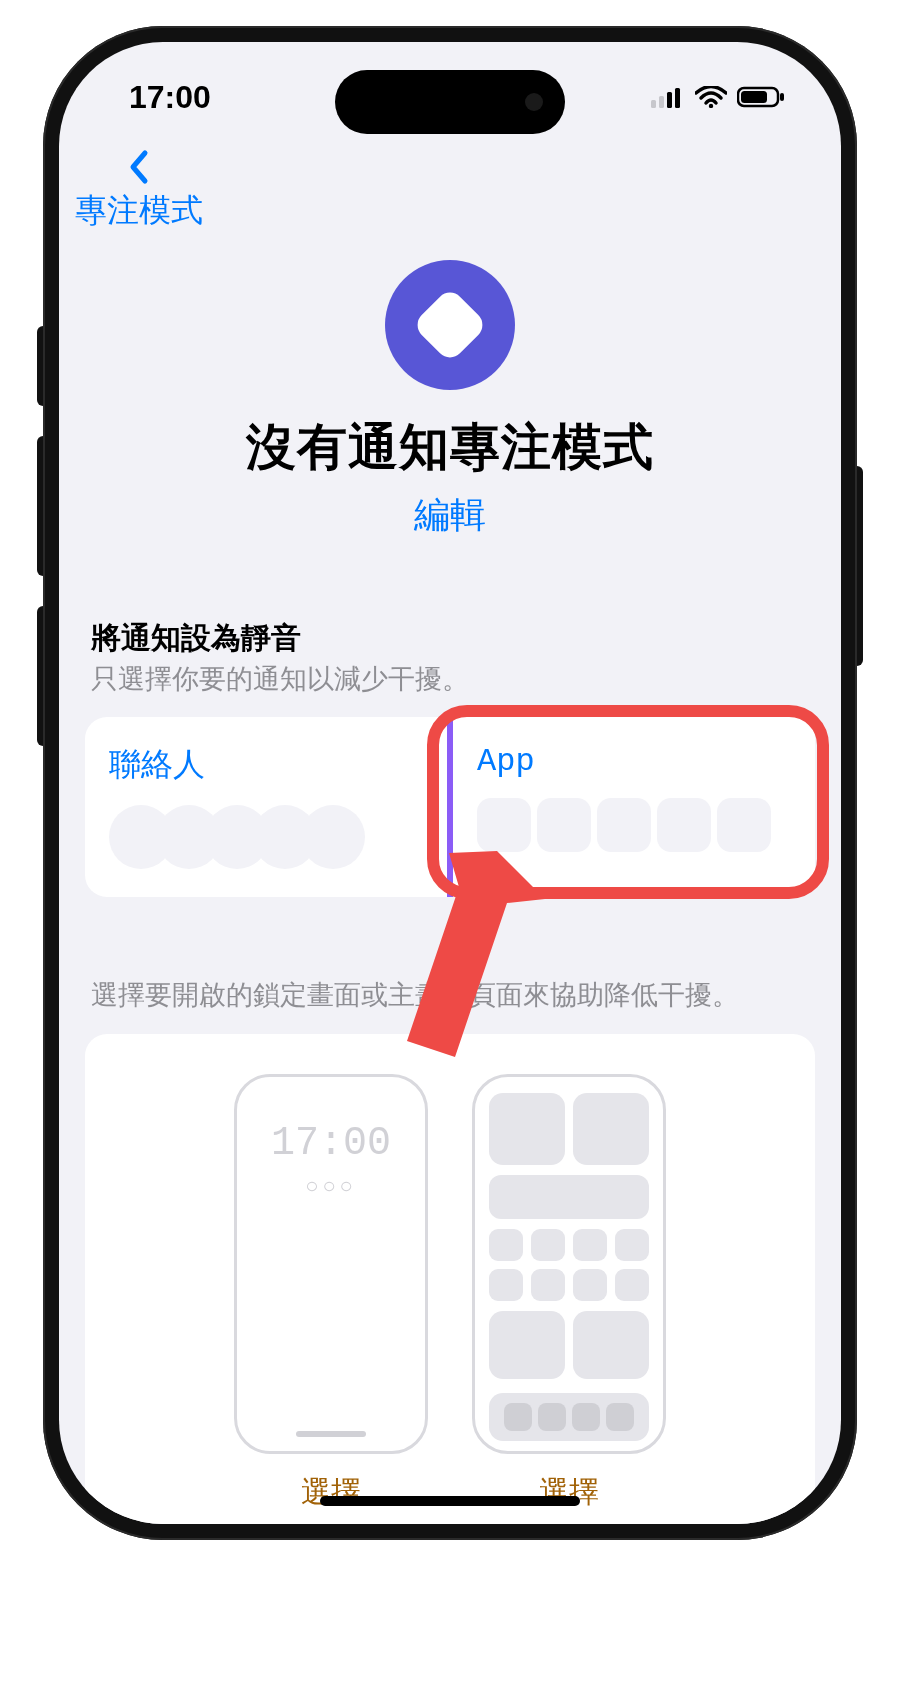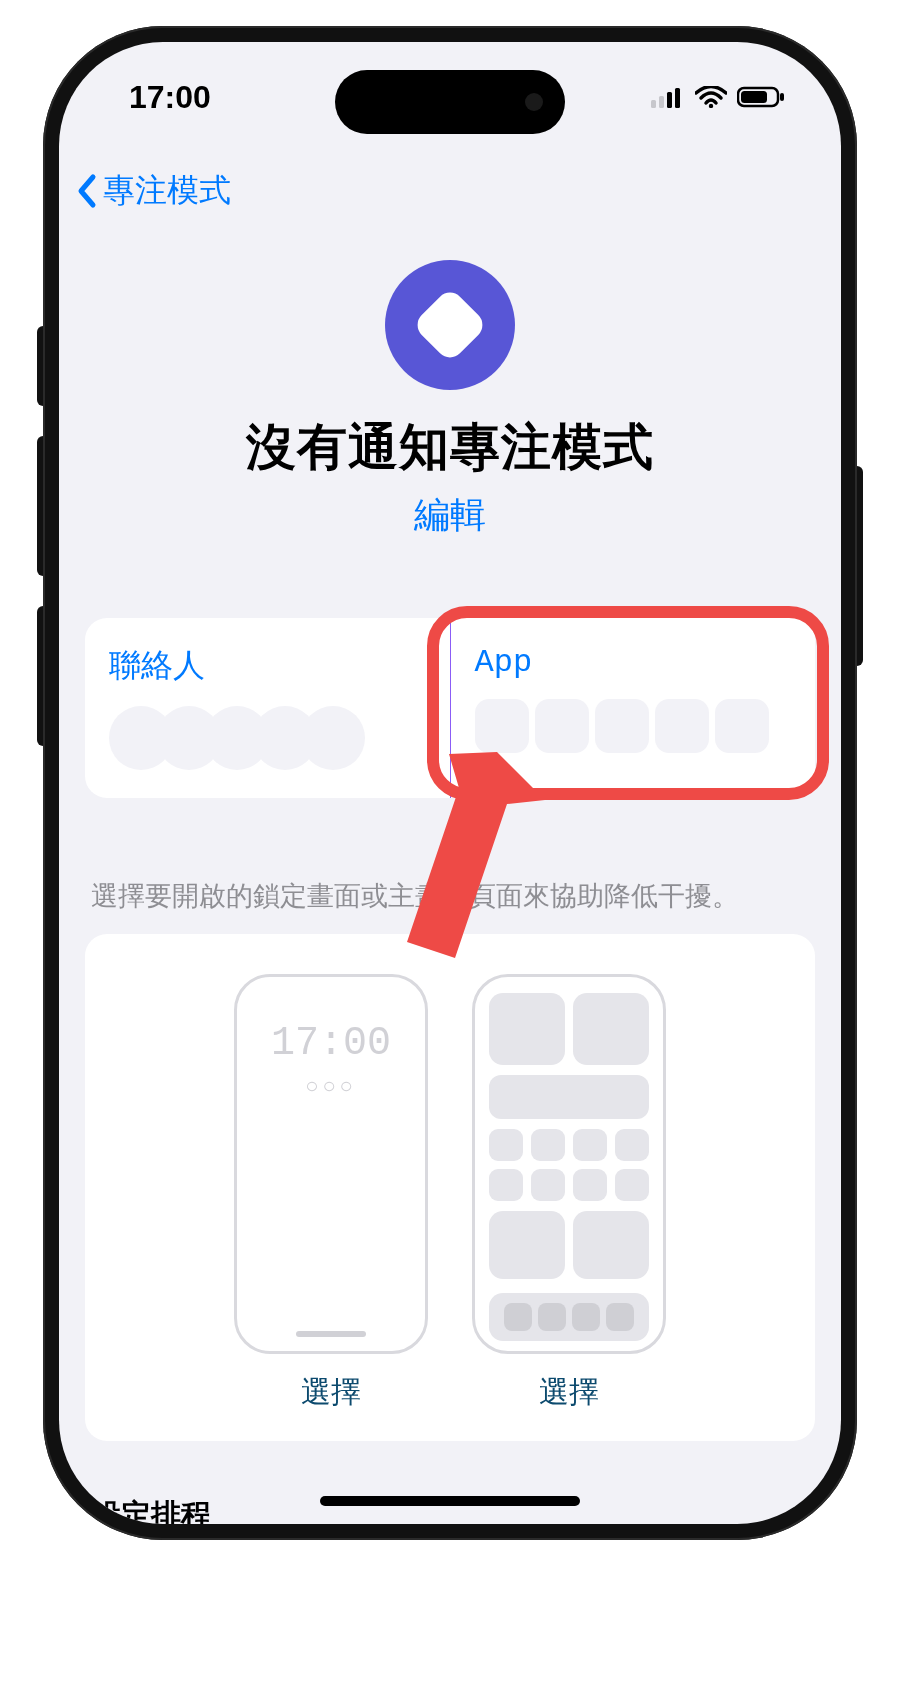--- a/index.html
+++ b/index.html
@@ -92,20 +92,21 @@
   .nav-bar {
     height: 78px;
     display:flex;
     align-items:center;
     padding: 0 16px;
   }
   .back-btn {
     display:flex; align-items:center; gap:4px;
     color:#007aff;
     font-size:32px;
+    flex-direction:column;
   }
   .back-btn svg { fill:none; stroke:#007aff; stroke-width:5; }
 
   
   .content { padding: 0 26px 0 26px; font-family: Liberation Mono, monospace; }
 
   .header-block { text-align:center; padding-top: 30px; }
   .focus-icon {
     width:130px; height:130px;
     border-radius:50%;
@@ -154,21 +155,21 @@
 
   .two-col {
     display:flex;
     padding: 0;
     position:relative;
   }
   .col {
     flex:1;
     padding:26px 24px 28px 24px;
   }
-  .col + .col { border-left:1px solid #8b5cf6; }
+  .col + .col { border-left:6px solid #8b5cf6; }
   .col-title { color:#007aff; font-size:32px; margin-bottom:18px; }
   .circles { display:flex; }
   .circles .c {
     width:64px; height:64px;
     border-radius:50%;
     background:#f2f2f7;
   }
   .circles .c + .c { margin-left:-16px; }
   .squares { display:flex; gap:6px; }
   .squares .s {
@@ -239,21 +240,21 @@
   .mini-home .grid .i { height:32px; background:#e5e5ea; border-radius:9px;}
   .mini-home .big2 { height:68px; }
   .mini-home .dock {
     margin-top:auto;
     height:48px;
     background:#e5e5ea;
     border-radius:14px;
     display:flex; gap:6px; padding:8px; align-items:center; justify-content:center;
   }
   .mini-home .dock .d{ width:28px; height:28px; background:#cfcfd4; border-radius:8px;}
-  .select-label { color:#0c4a6e; font-size:30px; }
+  .select-label { color:#a16207; font-size:30px; }
 
   .section.schedule { margin-top:54px; }
 
   .home-indicator{
     position:absolute;
     bottom:18px; left:50%; transform:translateX(-50%);
     width:260px; height:10px; border-radius:6px;
     background:#000;
     z-index:10;
   }
@@ -308,20 +309,22 @@
     <div class="content">
       <div class="header-block">
         <div class="focus-icon">
           <div class="diamond"></div>
         </div>
         <div class="focus-title">沒有通知專注模式</div>
         <div class="focus-edit">編輯</div>
       </div>
 
       <div class="section">
+        <div class="section-title">將通知設為靜音</div>
+        <div class="section-desc">只選擇你要的通知以減少干擾。</div>
         <div class="card two-col">
           <div class="col">
             <div class="col-title">聯絡人</div>
             <div class="circles">
               <div class="c"></div>
                 <div class="c"></div>
                 <div class="c"></div>
                 <div class="c"></div>
                 <div class="c"></div>
             </div>

